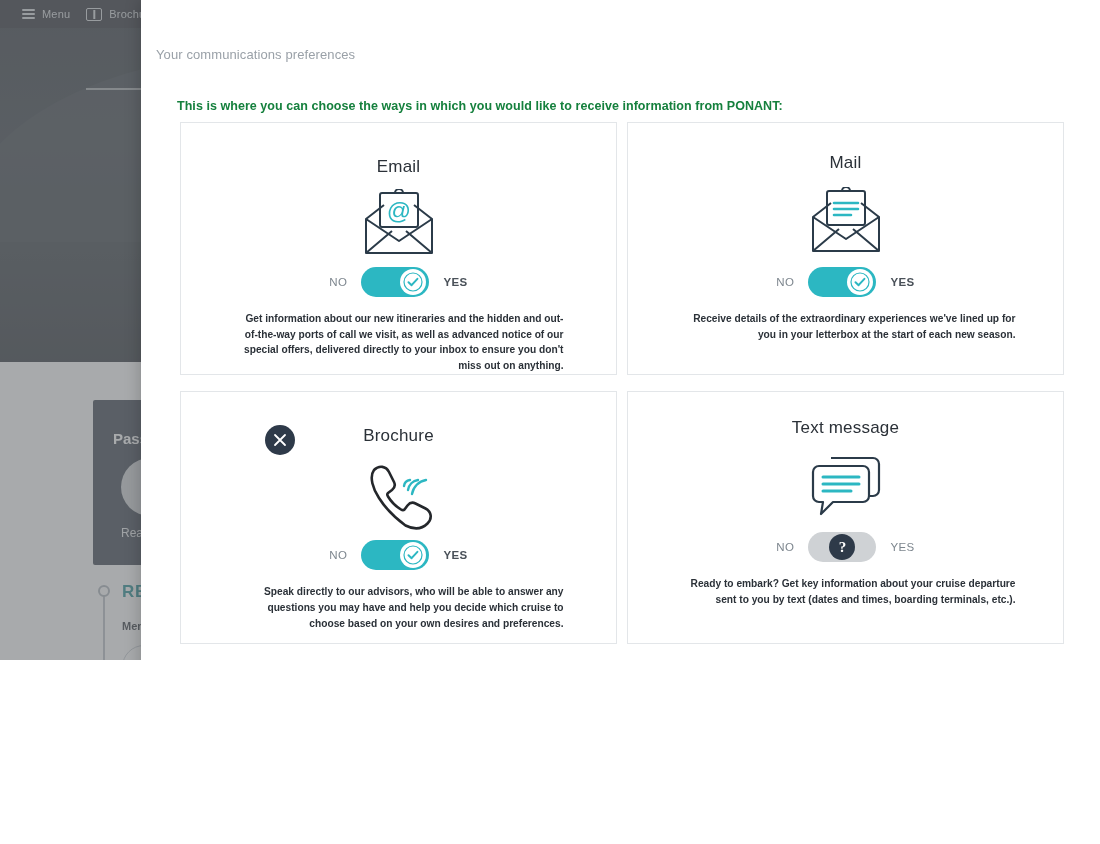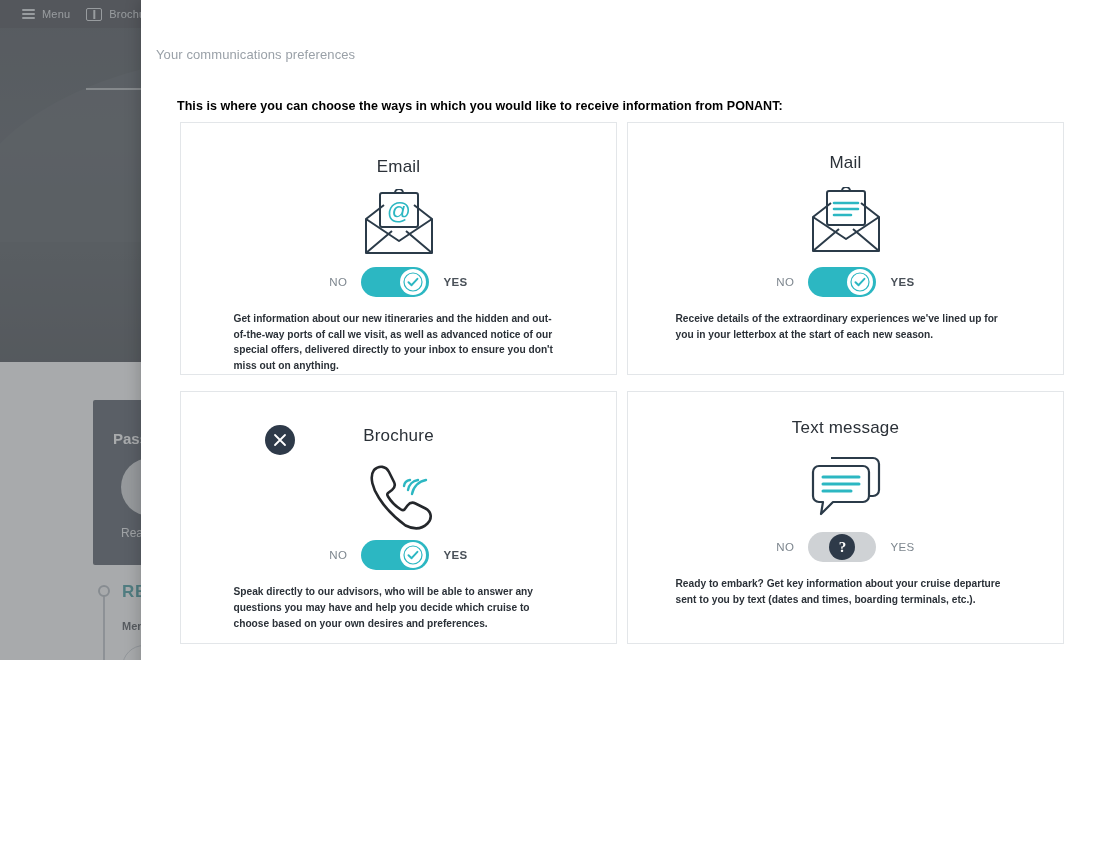--- a/index.html
+++ b/index.html
@@ -189,21 +189,21 @@
     left: 15px; top: 47px;
     font-size: 13px;
     color: #9aa1a8;
     letter-spacing: .1px;
   }
   .modal-intro {
     position: absolute;
     left: 36px; top: 99px;
     font-size: 12.5px;
     font-weight: bold;
-    color: #000000;
+    color: #15803d;
     letter-spacing: .05px;
   }
 
   .cards-grid {
     position: absolute;
     left: 39px; top: 122px;
     width: 884px;
     display: grid;
     grid-template-columns: 437px 437px;
     grid-template-rows: 253px 253px;
@@ -264,21 +264,21 @@
     left: 50%; transform: translateX(-50%);
     background: #2e3a49;
     color: #ffffff;
     font-size: 15px; font-weight: bold;
     font-family: "Liberation Serif", serif;
     line-height: 1;
   }
   .card-desc {
     margin-top: 14px;
     width: 330px;
-    text-align: left;
+    text-align: right;
     font-size: 10.2px;
     font-weight: bold;
     line-height: 1.55;
     color: #2b3138;
   }
   .card-desc.wide { width: 340px; }
 
   .validate-wrap {
     position: absolute;
     left: 0; top: 672px;

